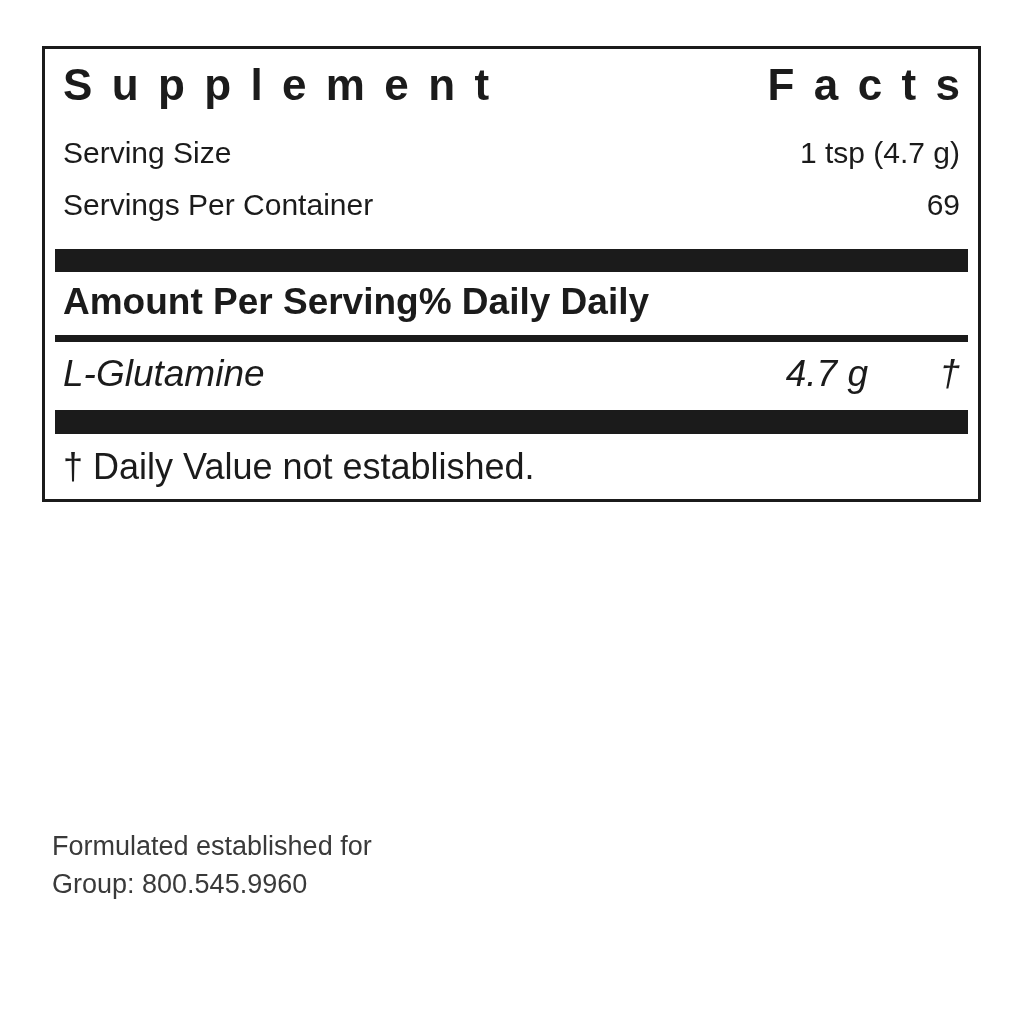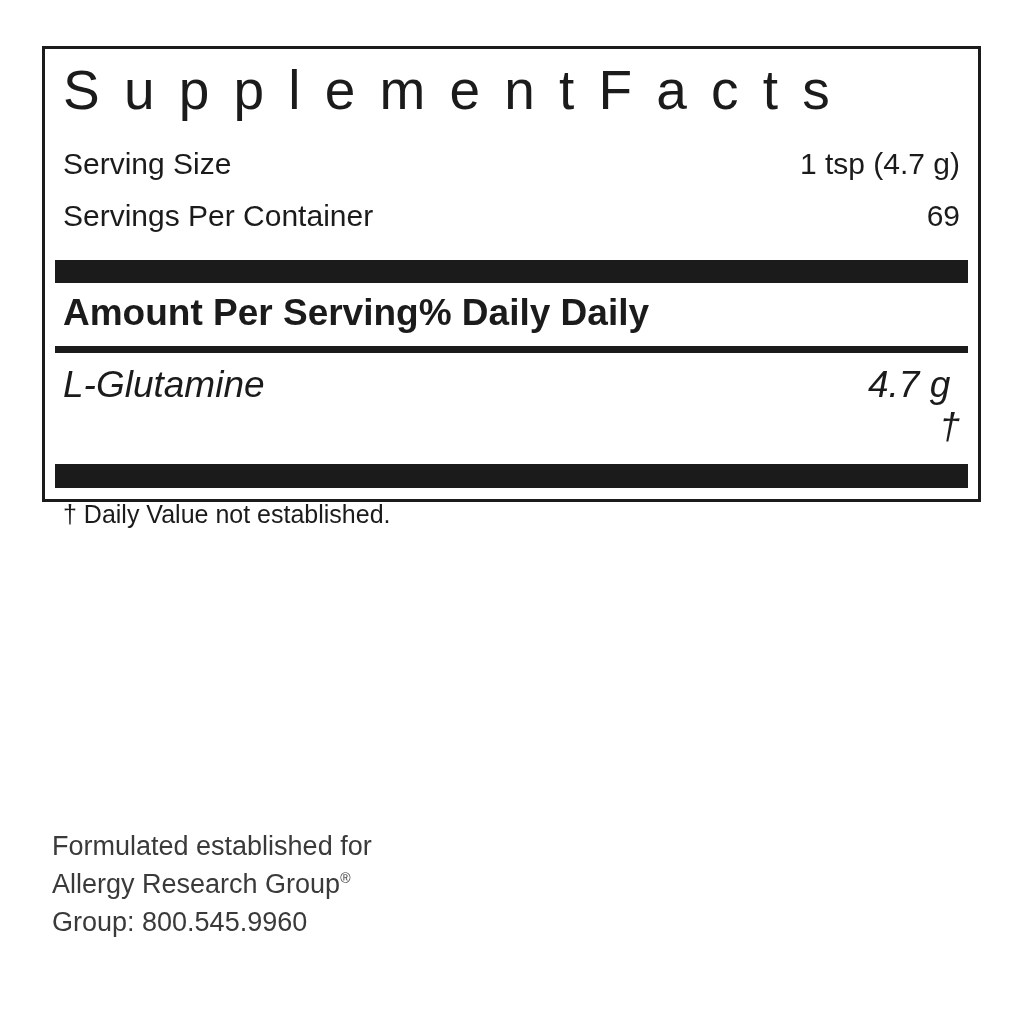--- a/index.html
+++ b/index.html
@@ -16,24 +16,25 @@
   
   .sf-box {
     position: absolute;
     left: 42px; top: 46px;
     width: 939px; height: 456px;
     border: 3px solid #1b1b1b;
     background: #ffffff;
   }
   .sf-title {
     display: flex;
+    justify-content: space-between;
     align-items: baseline;
     margin: 14px 18px 0 18px;
-    font-size: 55px;
-    font-weight: normal;
+    font-size: 44px;
+    font-weight: bold;
     line-height: 1.0;
     letter-spacing: 0;
     white-space: nowrap;
   }
   .sf-title .word { letter-spacing: 0.44em; }
   .sf-title .word:last-child { margin-right: -0.44em; }
 
   .sf-serving-block { margin: 20px 18px 0 18px; }
   .sf-row {
     display: flex;
@@ -66,31 +67,31 @@
 
   .sf-ingredient-row {
     display: flex;
     justify-content: space-between;
     align-items: baseline;
     margin: 11px 18px 0 18px;
     font-size: 37px;
     line-height: 1.15;
     font-style: italic;
   }
-  .sf-ingredient-right { display: flex; align-items: baseline; flex-direction: column; }
+  .sf-ingredient-right { display: flex; align-items: baseline; }
   .sf-ingredient-right .dv {
     width: 92px;
     text-align: right;
   }
 
   .bar-thick.bottom { margin-top: 15px; height: 24px; }
 
   .sf-footnote {
     margin: 11px 18px 0 18px;
-    font-size: 25px;
+    font-size: 36px;
     line-height: 1.2;
   }
 
   
   .distributor {
     position: absolute;
     left: 52px; top: 827px;
     font-size: 27px;
     line-height: 38px;
     color: #3a3a3a;
@@ -143,17 +144,16 @@
     </div>
 
     <div class="bar-thick bottom"></div>
 
     <div class="sf-footnote">† Daily Value not established.</div>
 
   </div>
 
   <div class="distributor">
     <div>Formulated established for</div>
-    <div><span>Allergy Research Group</span><sup>®</sup></div>
     <div>Group: 800.545.9960</div>
   </div>
 
 </div>
 
 </body></html>

